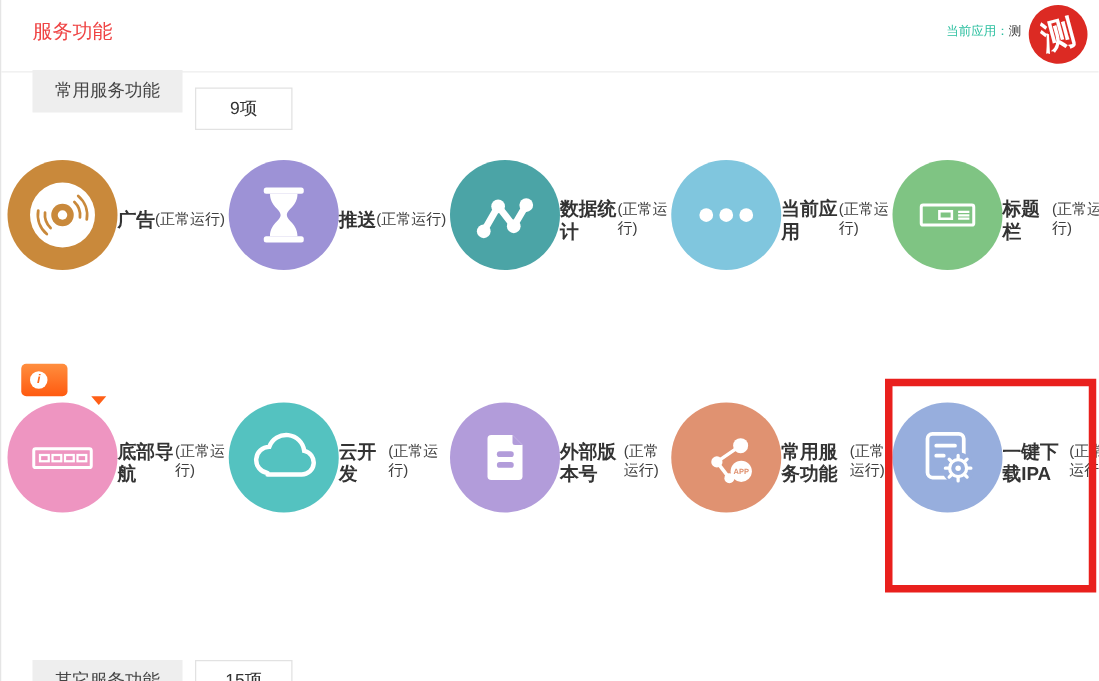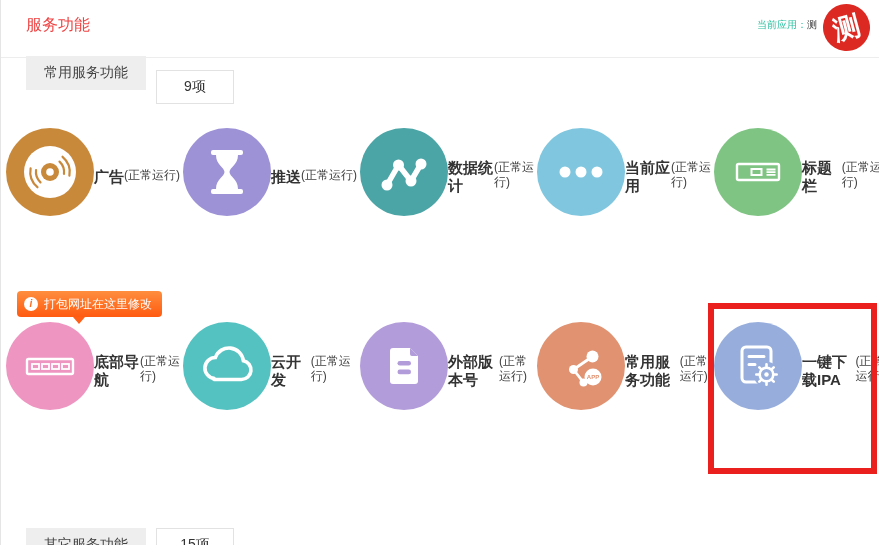--- a/index.html
+++ b/index.html
@@ -181,21 +181,20 @@
       </svg>
     </div>
     <div class="svc-name">标题栏</div>
     <div class="svc-status">(正常运行)</div>
   </div>
 
 </div>
 
 <div class="tooltip">
   <span class="info-i">i</span>
-  <span>打包网址在这里修改</span>
   <span class="arrow"></span>
 </div>
 
 <div class="grid-row row-2">
 
   <div class="cell">
     <div class="circle" style="background: rgb(238, 149, 193); color: rgb(238, 149, 193);">
       <svg width="88" height="88" viewBox="0 0 88 88">
         <rect x="21" y="37" width="46" height="15" rx="1.5" fill="none" stroke="#fff" stroke-width="2.4"></rect>
         <g fill="none" stroke="#fff" stroke-width="1.8">

